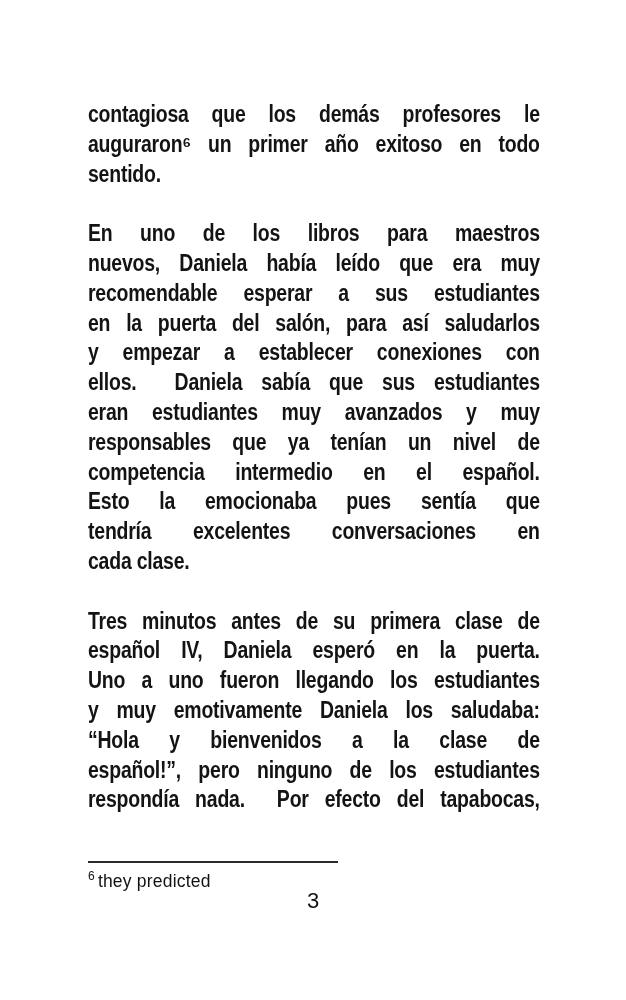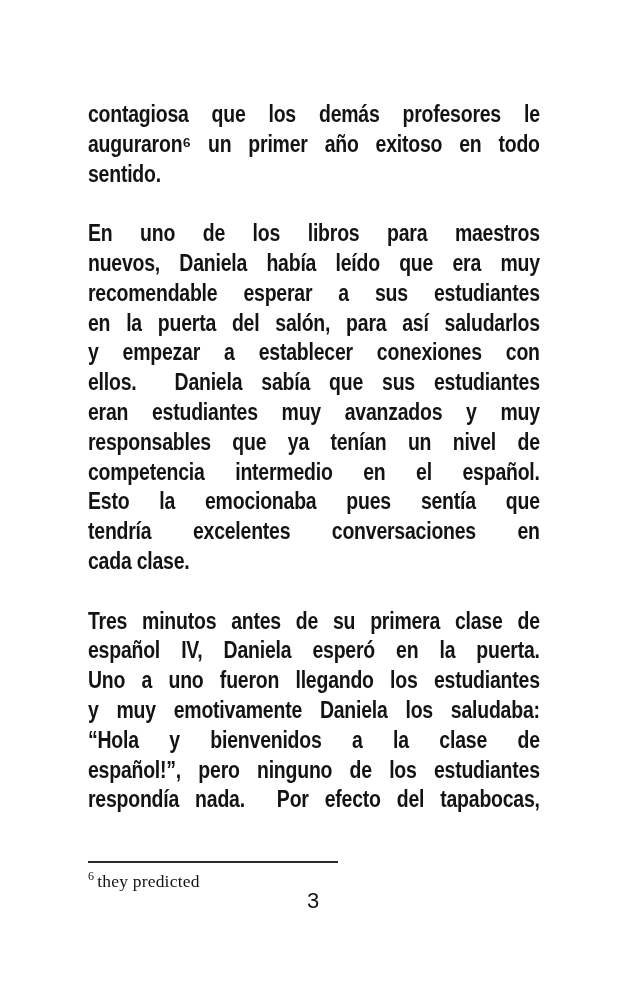--- a/index.html
+++ b/index.html
@@ -52,21 +52,20 @@
     width: 250px;
     height: 2px;
     background: var(--rule);
   }
   .footnote {
     margin-top: 8px;
     font-size: 17.5px;
     font-weight: 400;
     color: var(--text);
     letter-spacing: 0.2px;
-    font-family: Liberation Serif, serif;
   }
   .footnote sup {
     font-size: 12px;
     line-height: 0;
     margin-right: 3px;
   }
   .page-number {
     position: absolute;
     top: 888px;
     left: 0;

